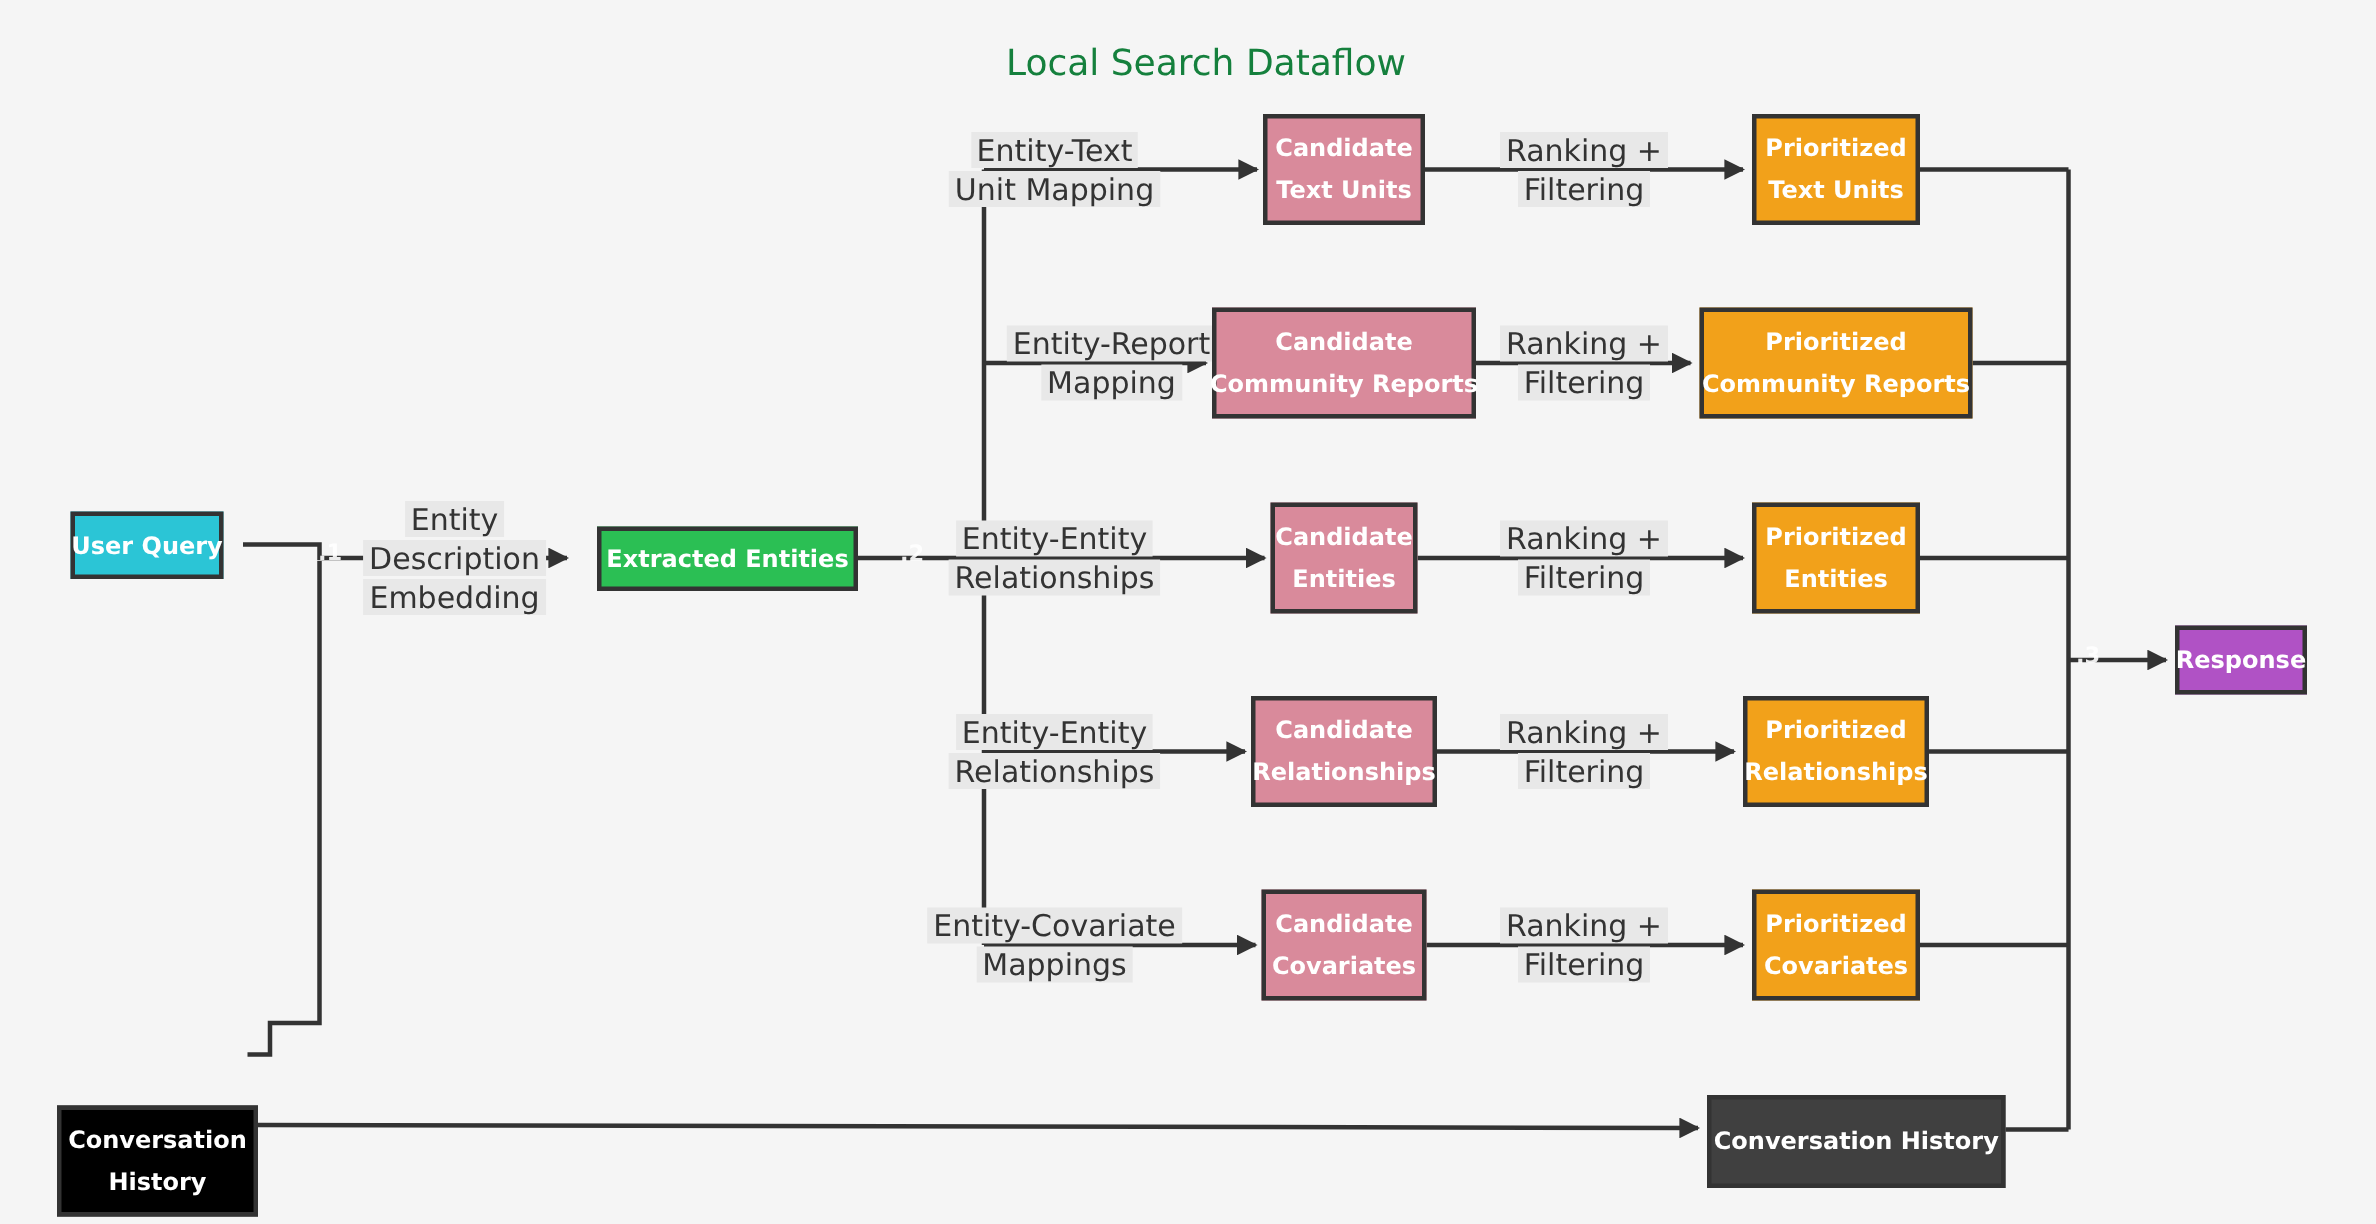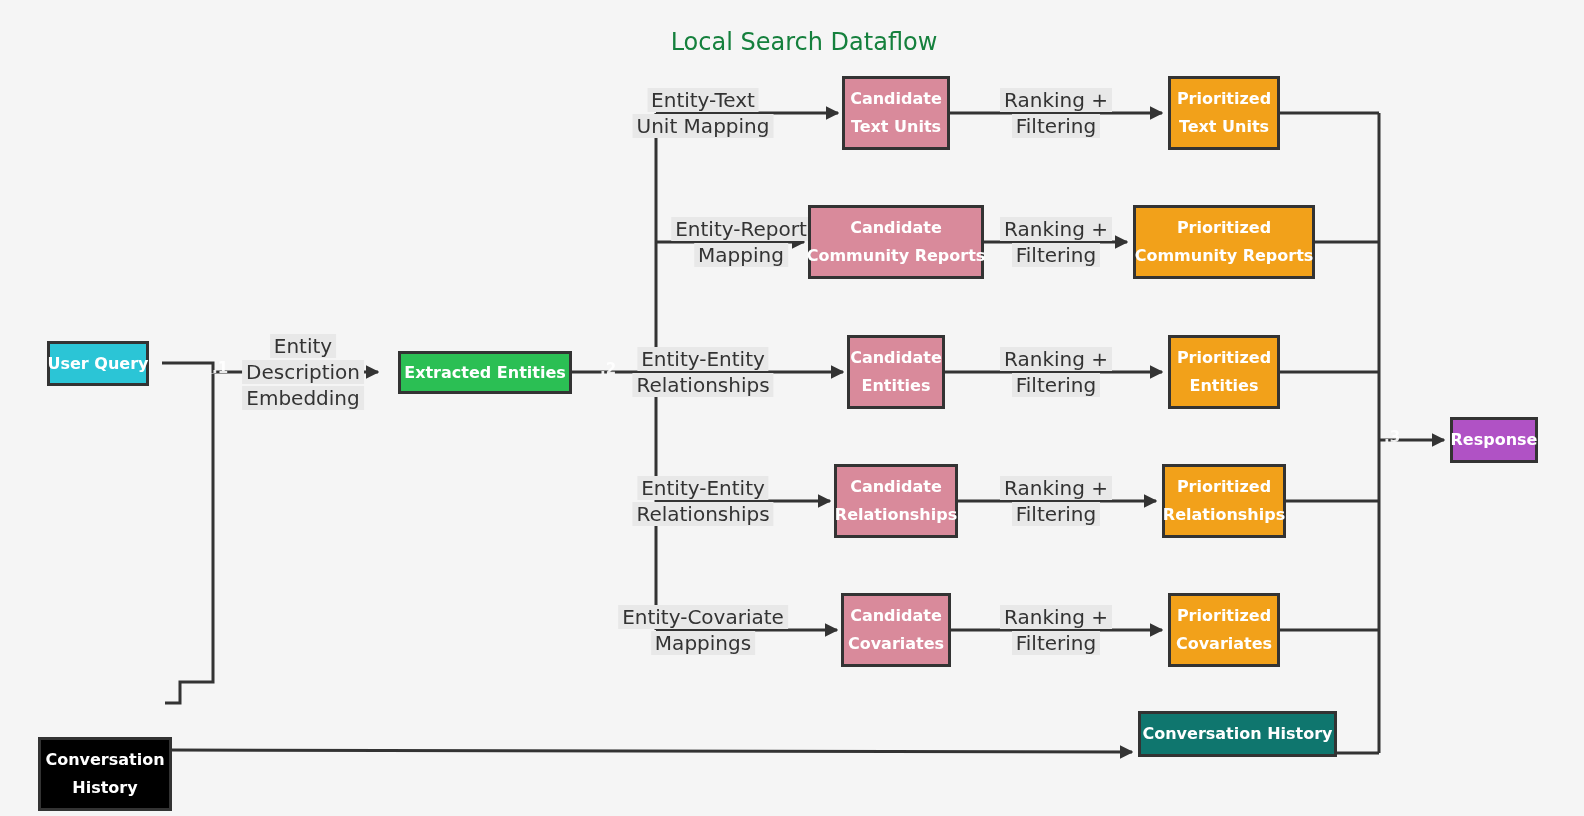--- a/index.html
+++ b/index.html
@@ -199,21 +199,21 @@
         <div>Entities</div>
       </div>
       <div class="node" style="left: 1162px; top: 464px; width: 124px; height: 74px; background: rgb(242, 161, 26); border-color: rgb(51, 51, 51);">
         <div>Prioritized</div>
         <div>Relationships</div>
       </div>
       <div class="node" style="left: 1168px; top: 593px; width: 112px; height: 74px; background: rgb(242, 161, 26); border-color: rgb(51, 51, 51);">
         <div>Prioritized</div>
         <div>Covariates</div>
       </div>
-      <div class="node" style="left: 1138px; top: 711px; width: 199px; height: 46px; background: #0f766e; border-color: rgb(51, 51, 51);">
+      <div class="node" style="left: 1138px; top: 730px; width: 199px; height: 62px; background: #404040; border-color: rgb(51, 51, 51);">
         <div>Conversation History</div>
       </div>
       <div class="node" style="left: 1450px; top: 417px; width: 88px; height: 46px; background: rgb(176, 82, 197); border-color: rgb(51, 51, 51);">
         <div>Response</div>
       </div>
     </div>
   <div id="marks-layer">
       <div class="faint-mark" style="left: 220px; top: 368px;">.1</div>
       <div class="faint-mark" style="left: 608px; top: 369px;">.2</div>
       <div class="faint-mark" style="left: 1392px; top: 437px;">.3</div>

